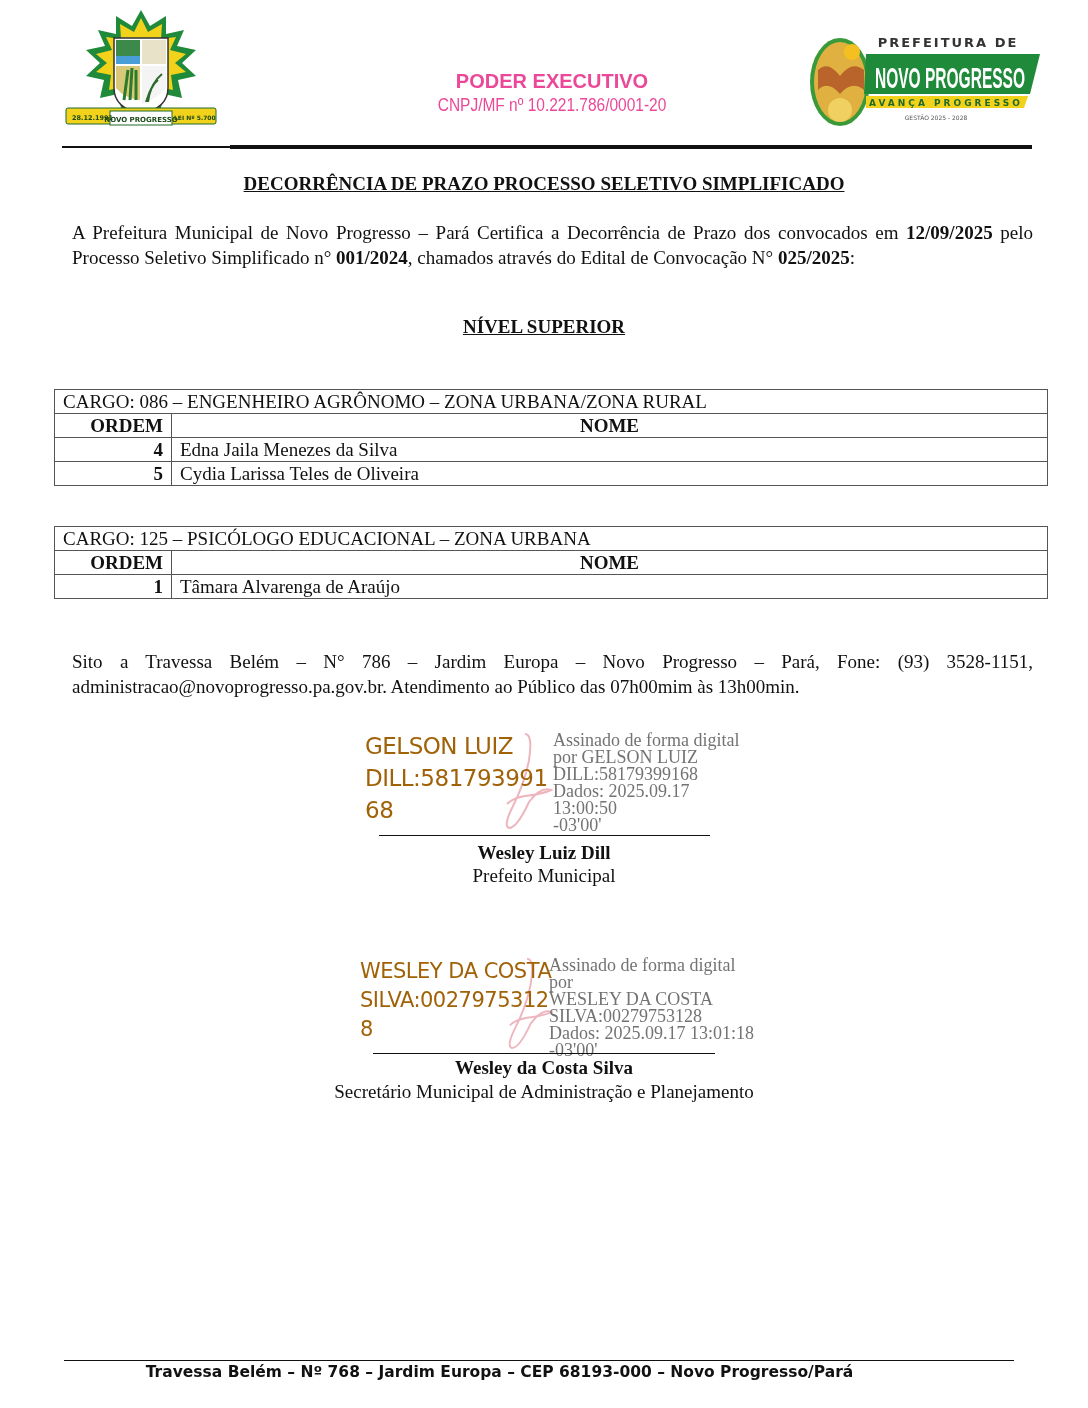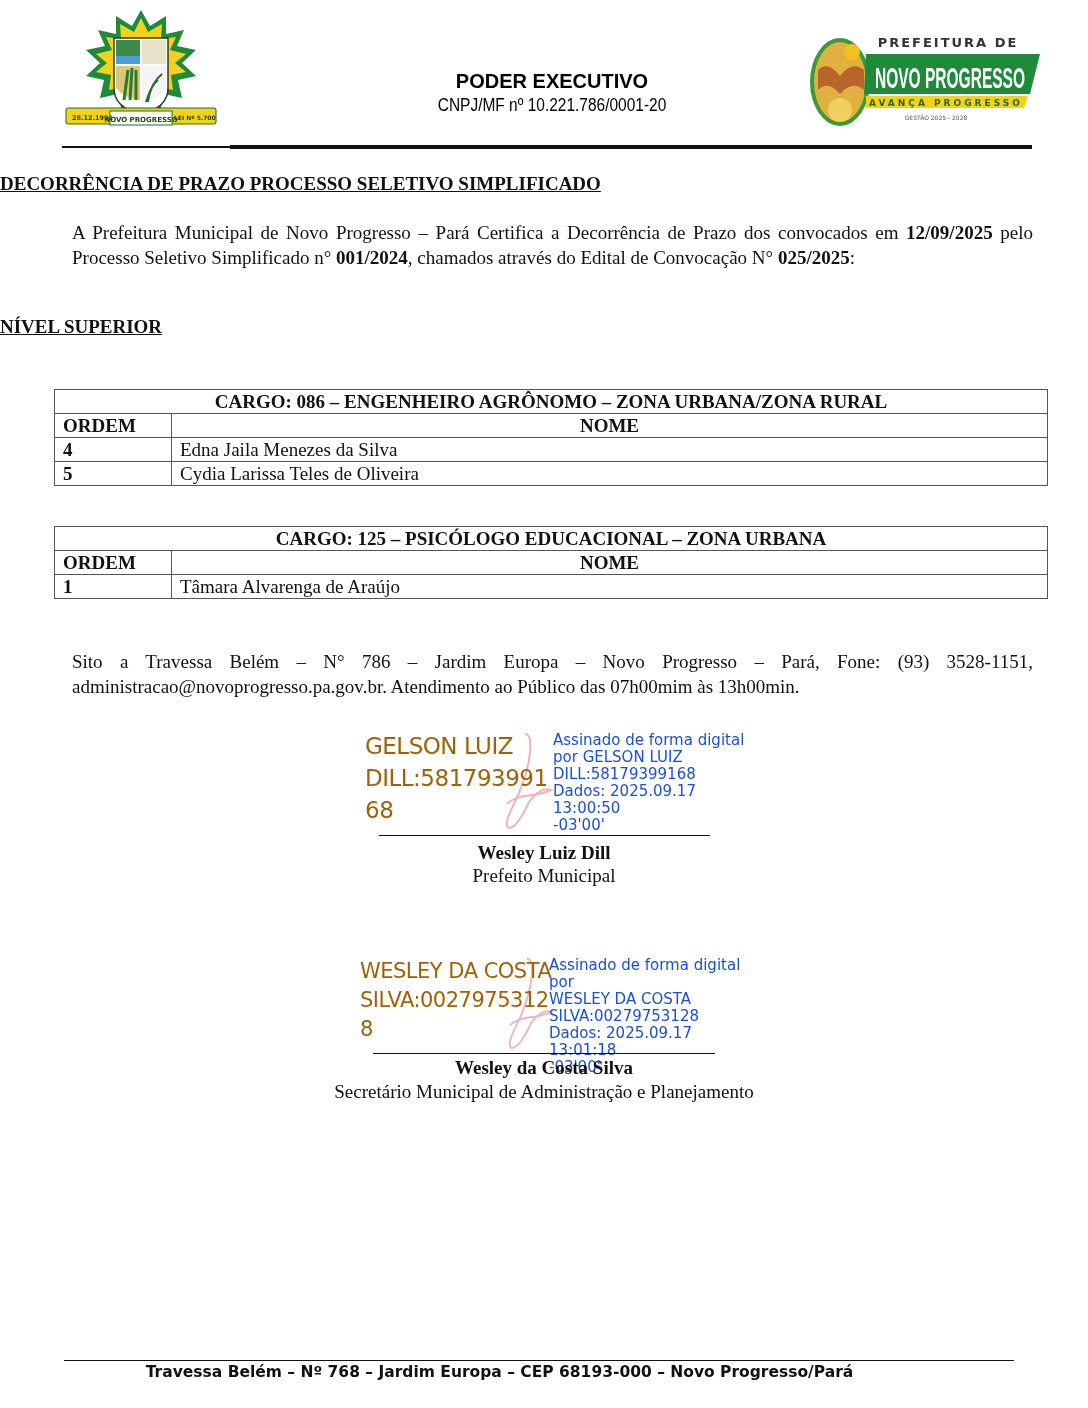--- a/index.html
+++ b/index.html
@@ -2,47 +2,47 @@
 <html><head>
 <meta charset="utf-8">
 <style>
   html, body { margin: 0; padding: 0; background: #ffffff; }
   body { width: 1088px; height: 1408px; position: relative; overflow: hidden; color: #111; font-family: "Liberation Serif", "DejaVu Serif", serif; }
   .abs { position: absolute; }
 
   
   .crest { left: 62px; top: 8px; width: 158px; height: 124px; }
   .logo-right { left: 808px; top: 30px; width: 236px; height: 100px; }
-  .hdr-text { left: 262px; top: 70px; width: 580px; text-align: center; font-family: "Liberation Sans", "DejaVu Sans", sans-serif; color: #000000; }
+  .hdr-text { left: 262px; top: 70px; width: 580px; text-align: center; font-family: "Liberation Sans", "DejaVu Sans", sans-serif; color: #ec4899; }
   .hdr-l1 { font-size: 20px; font-weight: bold; line-height: 23px; }
   .hdr-l2 { font-size: 20px; font-weight: bold; line-height: 23px; }
   .hdr-l3 { font-size: 18px; line-height: 24px; transform: scaleX(0.86); }
   .rule-thin { left: 62px; top: 146px; width: 168px; height: 2px; background: #111; }
   .rule-thick { left: 230px; top: 145px; width: 802px; height: 4px; background: #111; }
 
-  .title { left: 0; width: 1088px; text-align: left; font-weight: bold; font-size: 19px; text-decoration: underline; }
+  .title { left: 0; width: 1088px; text-align: center; font-weight: bold; font-size: 19px; text-decoration: underline; }
   .title-main { top: 173px; }
   .title-level { top: 316px; }
 
   .para { left: 72px; width: 961px; font-size: 19px; line-height: 24.5px; text-align: justify; text-align-last: left; }
   .para-intro { top: 221px; }
   .para-address { top: 650px; }
 
   table.cargo { position: absolute; left: 54px; width: 994px; border-collapse: collapse; font-size: 19px; }
   table.cargo td { border: 1px solid #555; height: 23px; padding: 0 8px; line-height: 23px; }
-  table.cargo .cargo-head { text-align: center; font-weight: bold; }
+  table.cargo .cargo-head { font-weight: normal; }
   table.cargo .col-h { text-align: center; font-weight: bold; }
-  table.cargo .ord { width: 100px; text-align: left; font-weight: bold; }
+  table.cargo .ord { width: 100px; text-align: right; font-weight: bold; }
   .t1 { top: 389px; }
   .t2 { top: 526px; padding-left: 36px; }
 
   
   .sig-block { font-family: "DejaVu Sans", "Liberation Sans", sans-serif; }
   .sig-big { font-size: 23px; line-height: 32px; letter-spacing: -0.5px; color: #a16207; }
-  .sig-small { font-size: 15px; line-height: 17px; color: #1d4ed8; }
+  .sig-small { font-size: 18px; line-height: 17px; color: #737373; font-family: Liberation Serif, serif; }
   .sig1-big { left: 365px; top: 730px; width: 190px; }
   .sig1-small { left: 553px; top: 732px; width: 200px; }
   .sig2-big { left: 360px; top: 957px; width: 195px; font-size: 21px; line-height: 29px; }
   .sig2-small { left: 549px; top: 957px; width: 210px; }
   .acrobat { opacity: 0.55; }
   .ac1 { left: 495px; top: 730px; width: 60px; height: 100px; }
   .ac2 { left: 497px; top: 955px; width: 60px; height: 95px; }
   .sig-line { height: 1px; background: #111; }
   .sl1 { left: 379px; top: 835px; width: 331px; }
   .sl2 { left: 373px; top: 1053px; width: 342px; }

